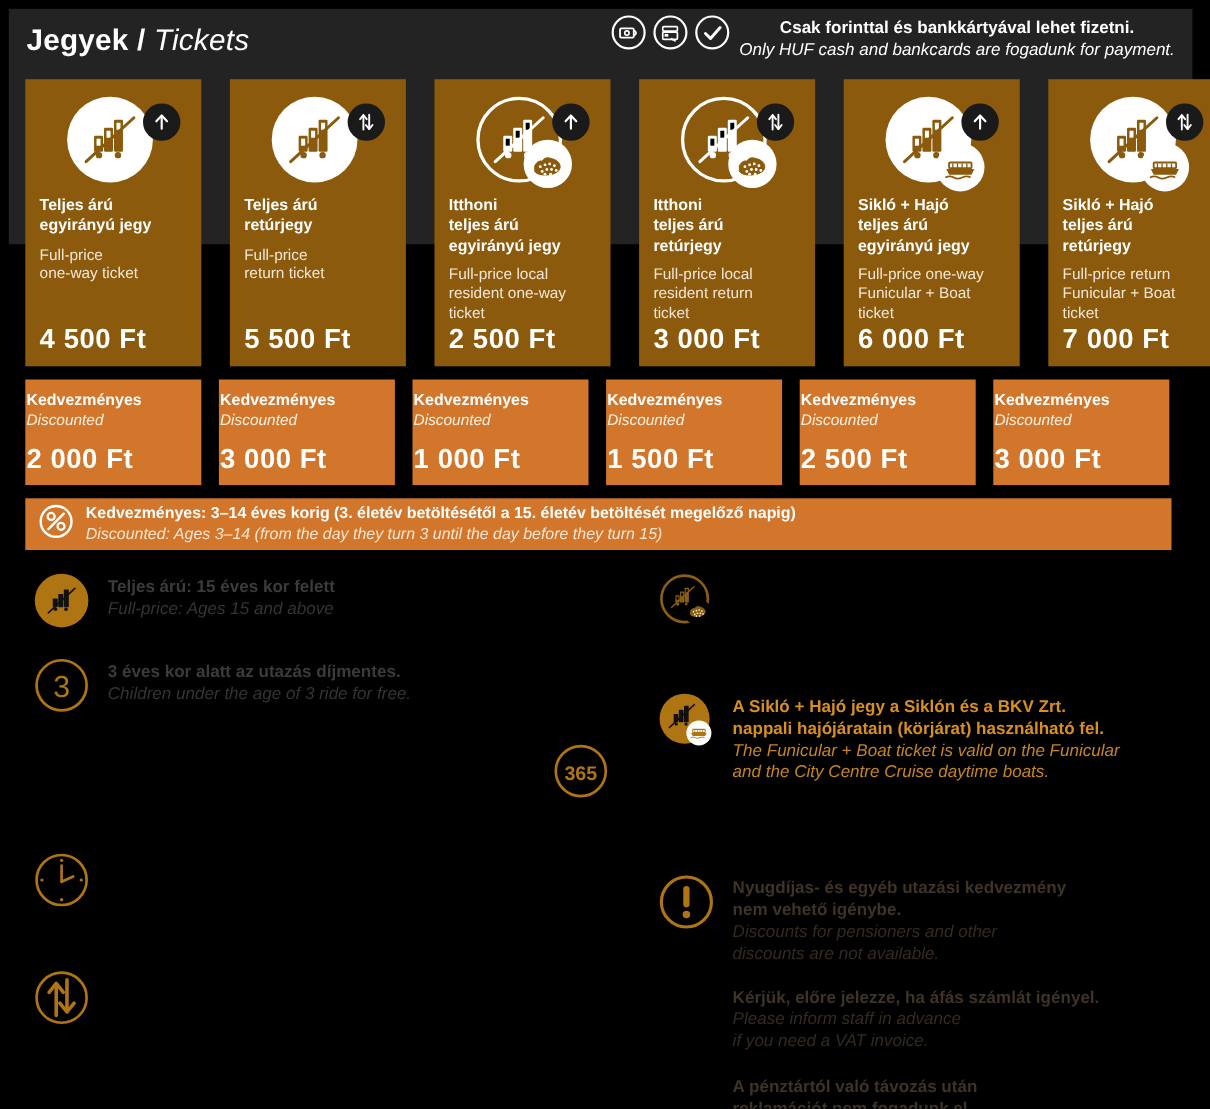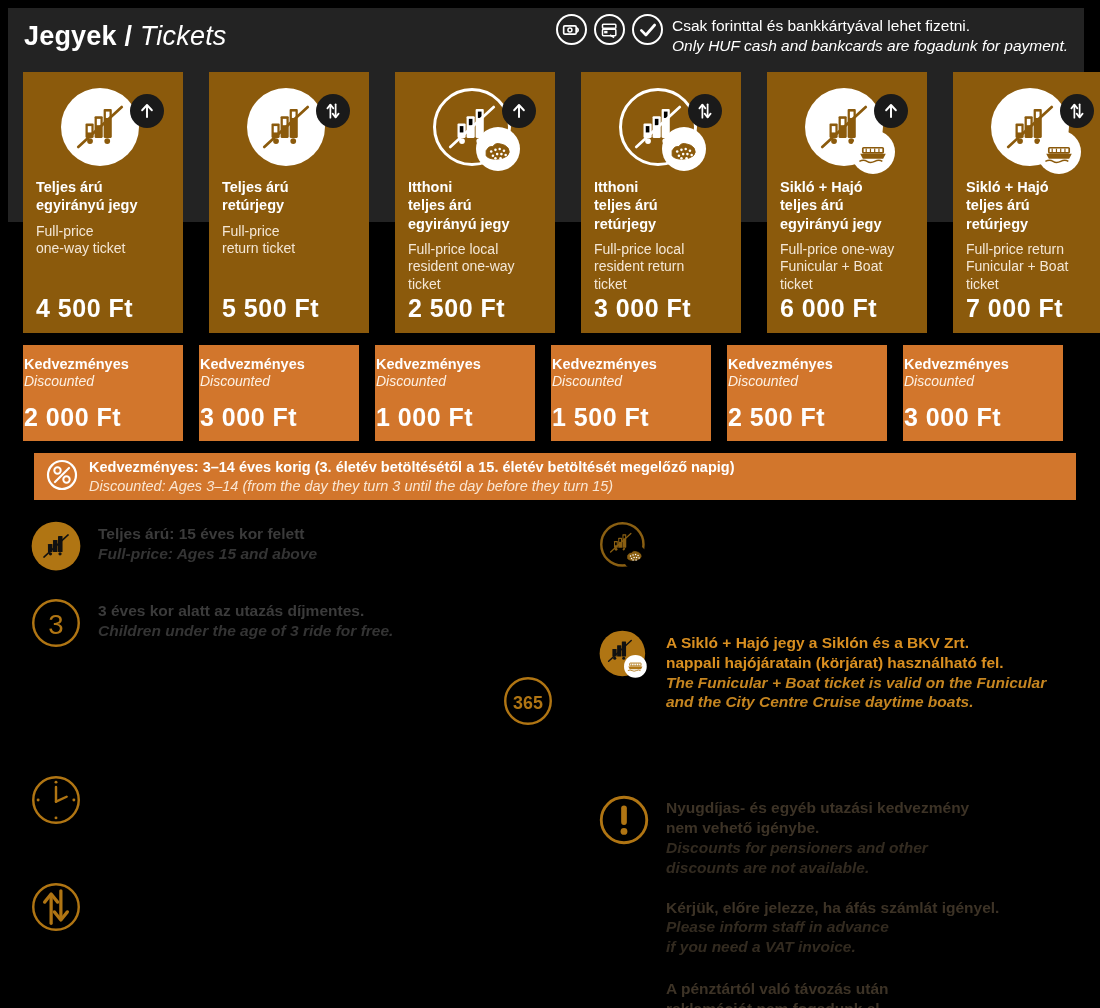--- a/index.html
+++ b/index.html
@@ -39,21 +39,21 @@
   .pay-ico {
     width: 31px; height: 31px; border-radius: 50%;
     border: 2.5px solid #fff; display: flex;
     align-items: center; justify-content: center;
     flex: 0 0 auto;
   }
   .pay-text {
     position: absolute; left: 672px; top: 16px;
     line-height: 1.28;
   }
-  .pay-text .hu { font-size: 15.5px; font-weight: normal; color: #fff; white-space: nowrap; }
+  .pay-text .hu { font-size: 15.5px; font-weight: bold; color: #fff; white-space: nowrap; text-align: center; }
   .pay-text .en { font-size: 15.5px; font-style: italic; color: #fff; white-space: nowrap; }
 
   
   .grid {
     position: absolute; left: 23px; top: 72px;
     width: 1042px;
     display: grid;
     grid-template-columns: repeat(6, 160px);
     gap: 26px;
   }
@@ -108,39 +108,39 @@
     background: #d2762c; height: 96px;
     padding: 11px 1px 9px;
     display: flex; flex-direction: column;
   }
   .disc-hu { font-size: 14.5px; font-weight: bold; color: #fff; line-height: 1.2; }
   .disc-en { font-size: 14px; font-style: italic; color: #fdf1e4; line-height: 1.2; }
   .disc-price { font-size: 25px; font-weight: bold; color: #fff; margin-top: auto; letter-spacing: .5px; }
 
   
   .banner {
-    position: absolute; left: 34px; top: 453px;
+    position: absolute; left: 23px; top: 453px;
     width: 1042px; height: 47px;
     background: #d2762c;
     display: flex; align-items: center; padding: 0 12px;
   }
   .banner-ico { flex: 0 0 auto; margin-right: 11px; }
   .banner-txt { line-height: 1.3; }
   .banner-hu { font-size: 14.5px; font-weight: bold; color: #fff; white-space: nowrap; }
   .banner-en { font-size: 14.5px; font-style: italic; color: #fae6d2; white-space: nowrap; }
 
   
   .info-left { position: absolute; left: 30px; top: 520px; width: 540px; }
   .info-right { position: absolute; left: 598px; top: 520px; width: 470px; }
 
   .info-row { display: flex; align-items: flex-start; }
   .info-ico { flex: 0 0 auto; width: 52px; height: 52px; }
   .info-txt { margin-left: 16px; padding-top: 4px; line-height: 1.28; }
   .info-hu { font-size: 15.5px; font-weight: bold; white-space: pre-line; }
-  .info-en { font-size: 15.5px; font-style: italic; white-space: pre-line; font-weight: bold; }
+  .info-en { font-size: 15.5px; font-style: italic; white-space: pre-line; }
 
   .dim .info-hu { color: #3b3b3b; }
   .dim .info-en { color: #343434; }
   .bright .info-hu { color: #d98f20; }
   .bright .info-en { color: #c58520; }
   .dim2 .info-hu { color: #3d3326; }
   .dim2 .info-en { color: #332b20; }
 </style>
 </head>
 <body>

